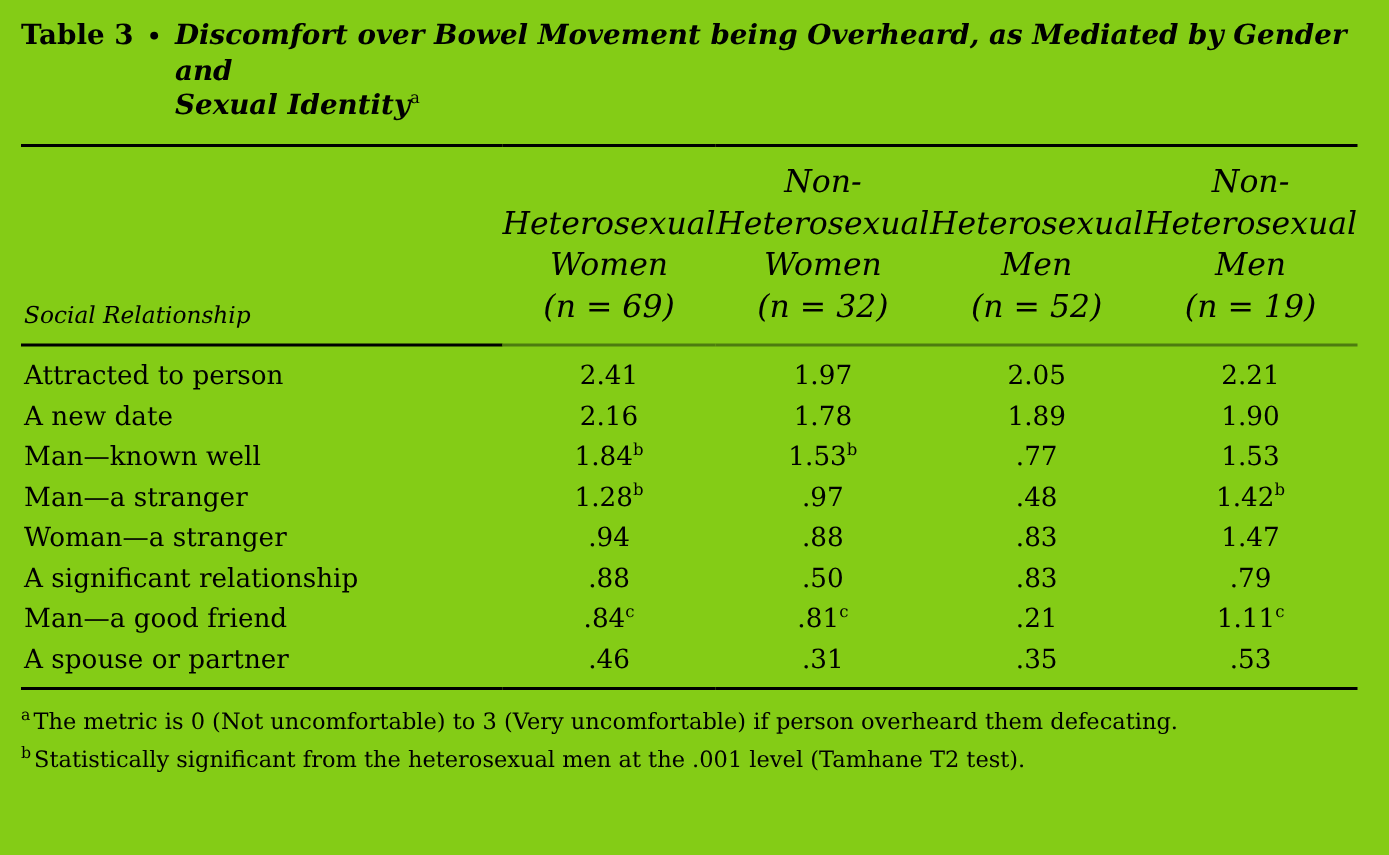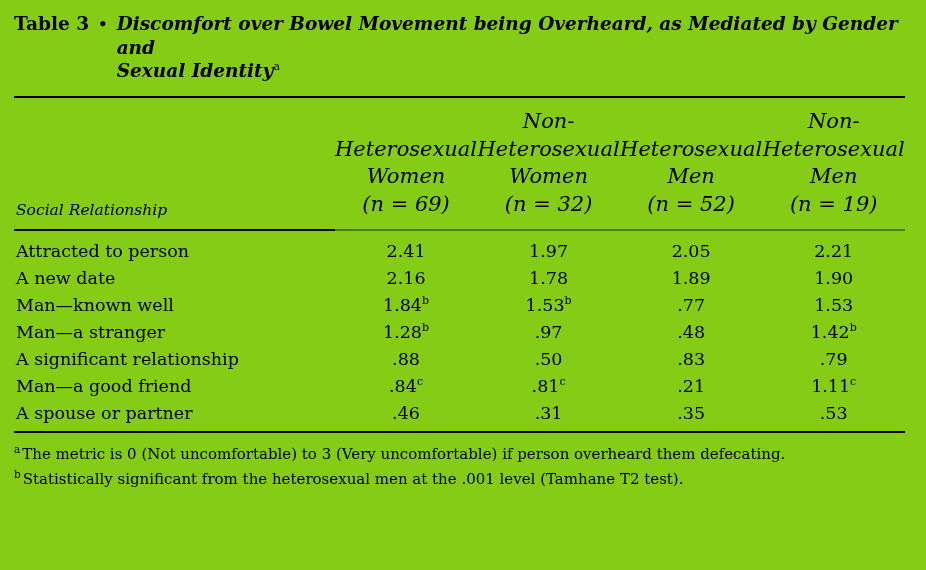--- a/index.html
+++ b/index.html
@@ -166,20 +166,27 @@
           <td class="cell-value"><span>1.53</span></td>
         </tr>
         <tr>
           <td class="cell-label">Man—a stranger</td>
           <td class="cell-value"><span>1.28</span><sup class="val-sup">b</sup></td>
           <td class="cell-value"><span>.97</span></td>
           <td class="cell-value"><span>.48</span></td>
           <td class="cell-value"><span>1.42</span><sup class="val-sup">b</sup></td>
         </tr>
         <tr>
+          <td class="cell-label">Woman—a stranger</td>
+          <td class="cell-value"><span>.94</span></td>
+          <td class="cell-value"><span>.88</span></td>
+          <td class="cell-value"><span>.83</span></td>
+          <td class="cell-value"><span>1.47</span></td>
+        </tr>
+        <tr>
           <td class="cell-label">A significant relationship</td>
           <td class="cell-value"><span>.88</span></td>
           <td class="cell-value"><span>.50</span></td>
           <td class="cell-value"><span>.83</span></td>
           <td class="cell-value"><span>.79</span></td>
         </tr>
         <tr>
           <td class="cell-label">Man—a good friend</td>
           <td class="cell-value"><span>.84</span><sup class="val-sup">c</sup></td>
           <td class="cell-value"><span>.81</span><sup class="val-sup">c</sup></td>

